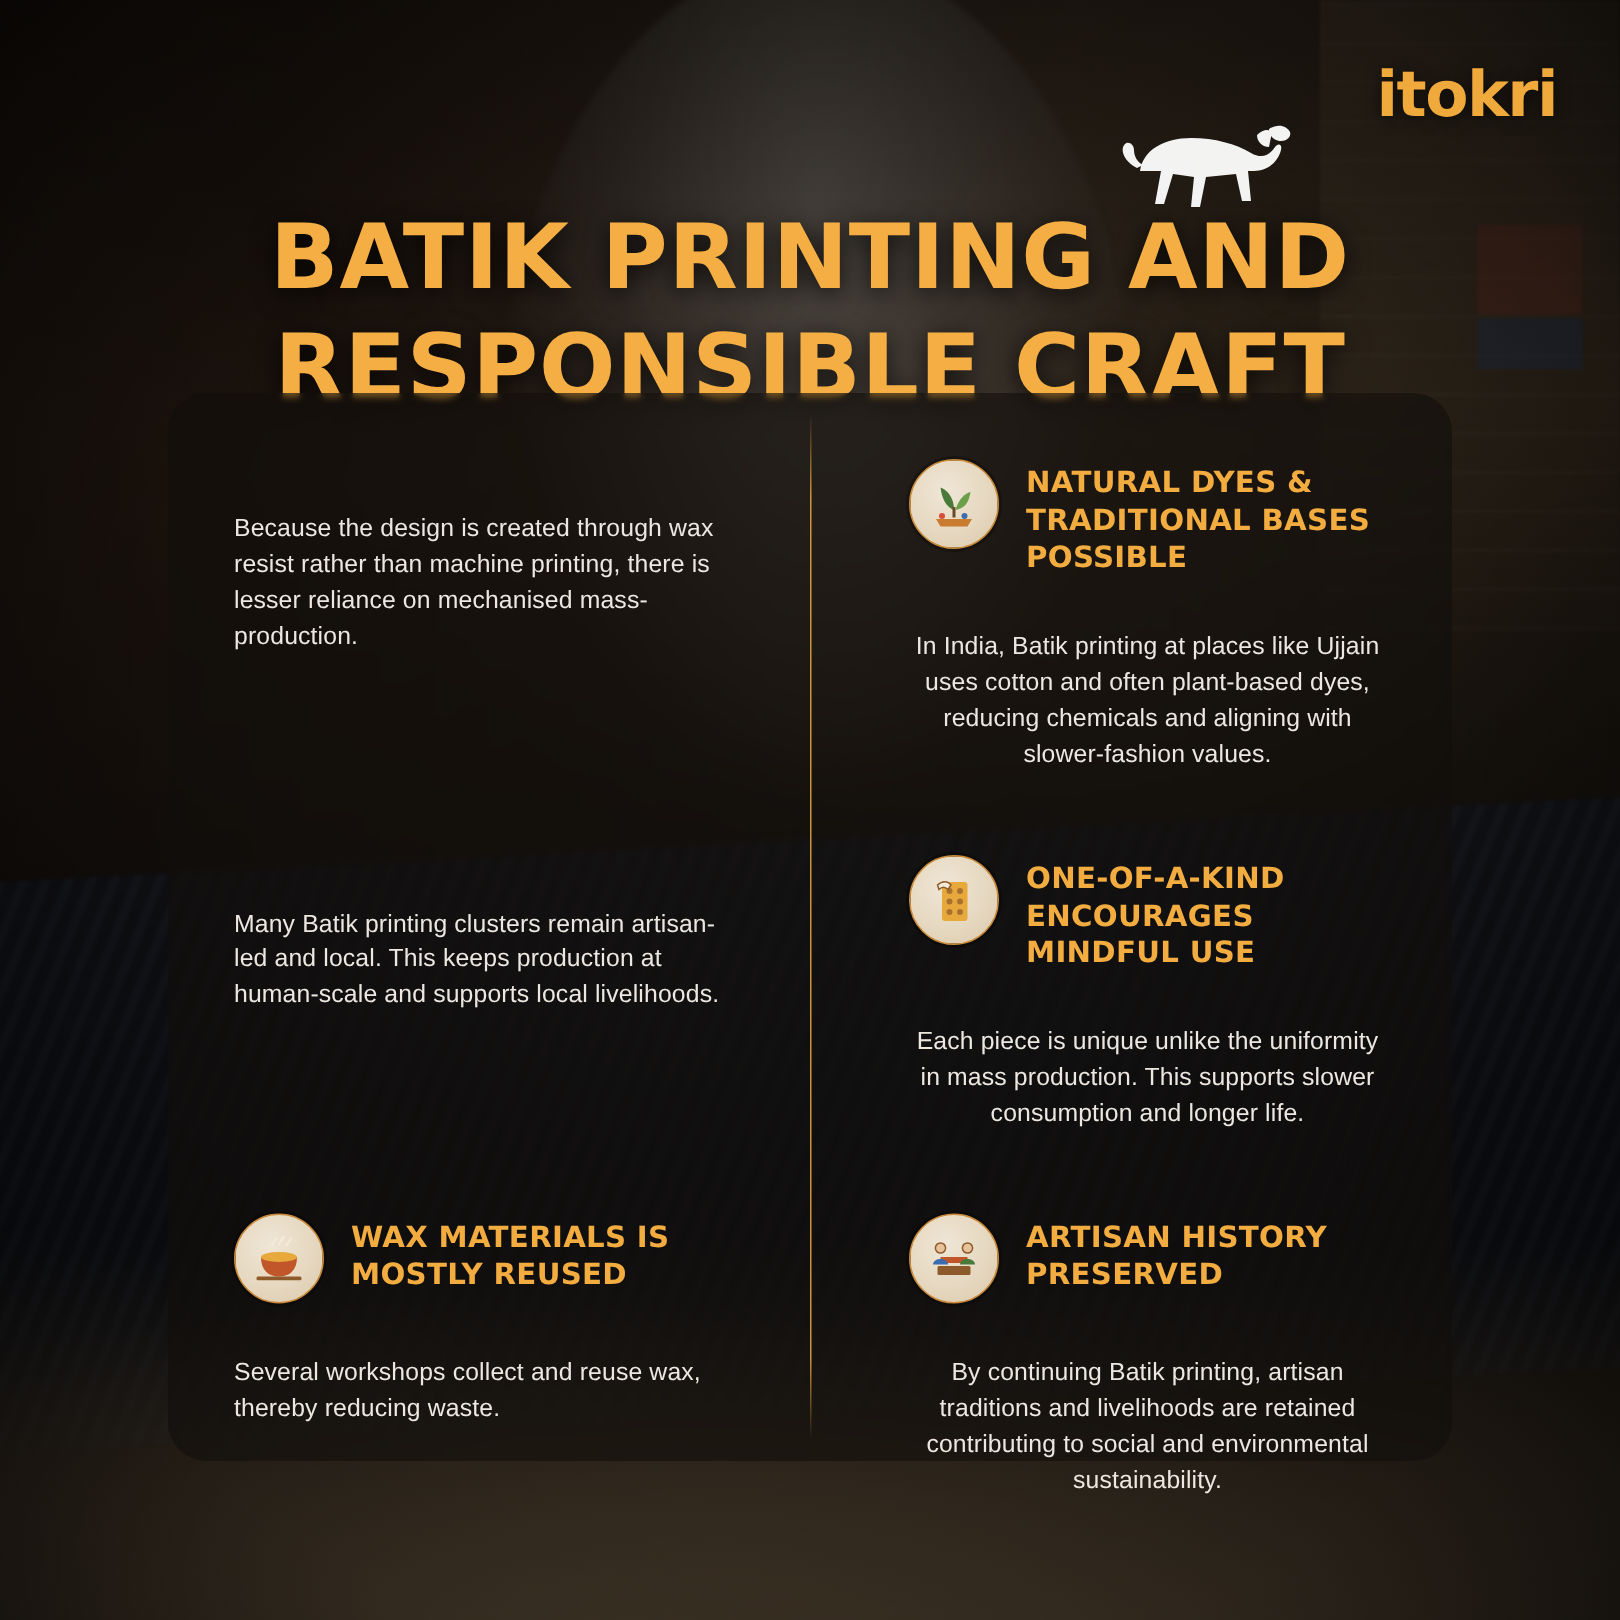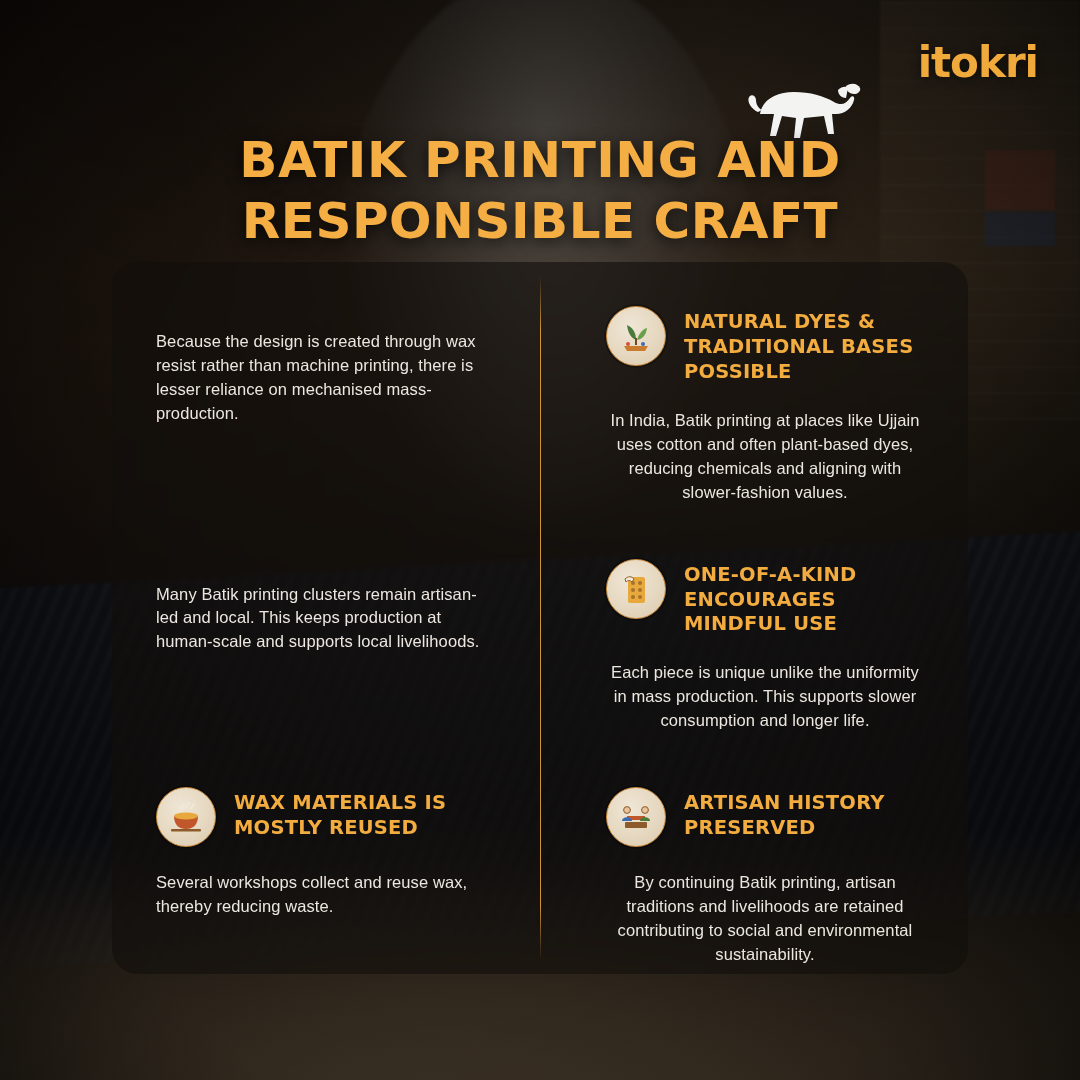--- a/index.html
+++ b/index.html
@@ -89,21 +89,21 @@
   }
 
   
   .title {
     position: absolute;
     top: 96px;
     left: 0; right: 0;
     text-align: center;
     color: #f4ae43;
     font-family: "DejaVu Sans", sans-serif;
-    font-size: 50px;
+    font-size: 60px;
     font-weight: 700;
     letter-spacing: 0.5px;
     line-height: 1.22;
     text-shadow: 0 3px 16px rgba(0,0,0,.75);
     padding: 0 120px;
   }
 
   
   .goat {
     position: absolute;
@@ -165,21 +165,21 @@
     color: #f2ac3f;
     font-family: "DejaVu Sans", sans-serif;
     font-weight: 700;
     font-size: 19.5px;
     line-height: 1.28;
     letter-spacing: .2px;
     margin-top: 4px;
     text-transform: uppercase;
   }
   .card-body {
-    margin-top: 24px;
+    margin-top: 35px;
     color: #ece7e0;
     font-size: 16.5px;
     line-height: 1.45;
     letter-spacing: .1px;
     max-width: 395px;
   }
   .cell.right .card-body { max-width: 400px; text-align: center; }
 </style>
 </head>
 <body>

